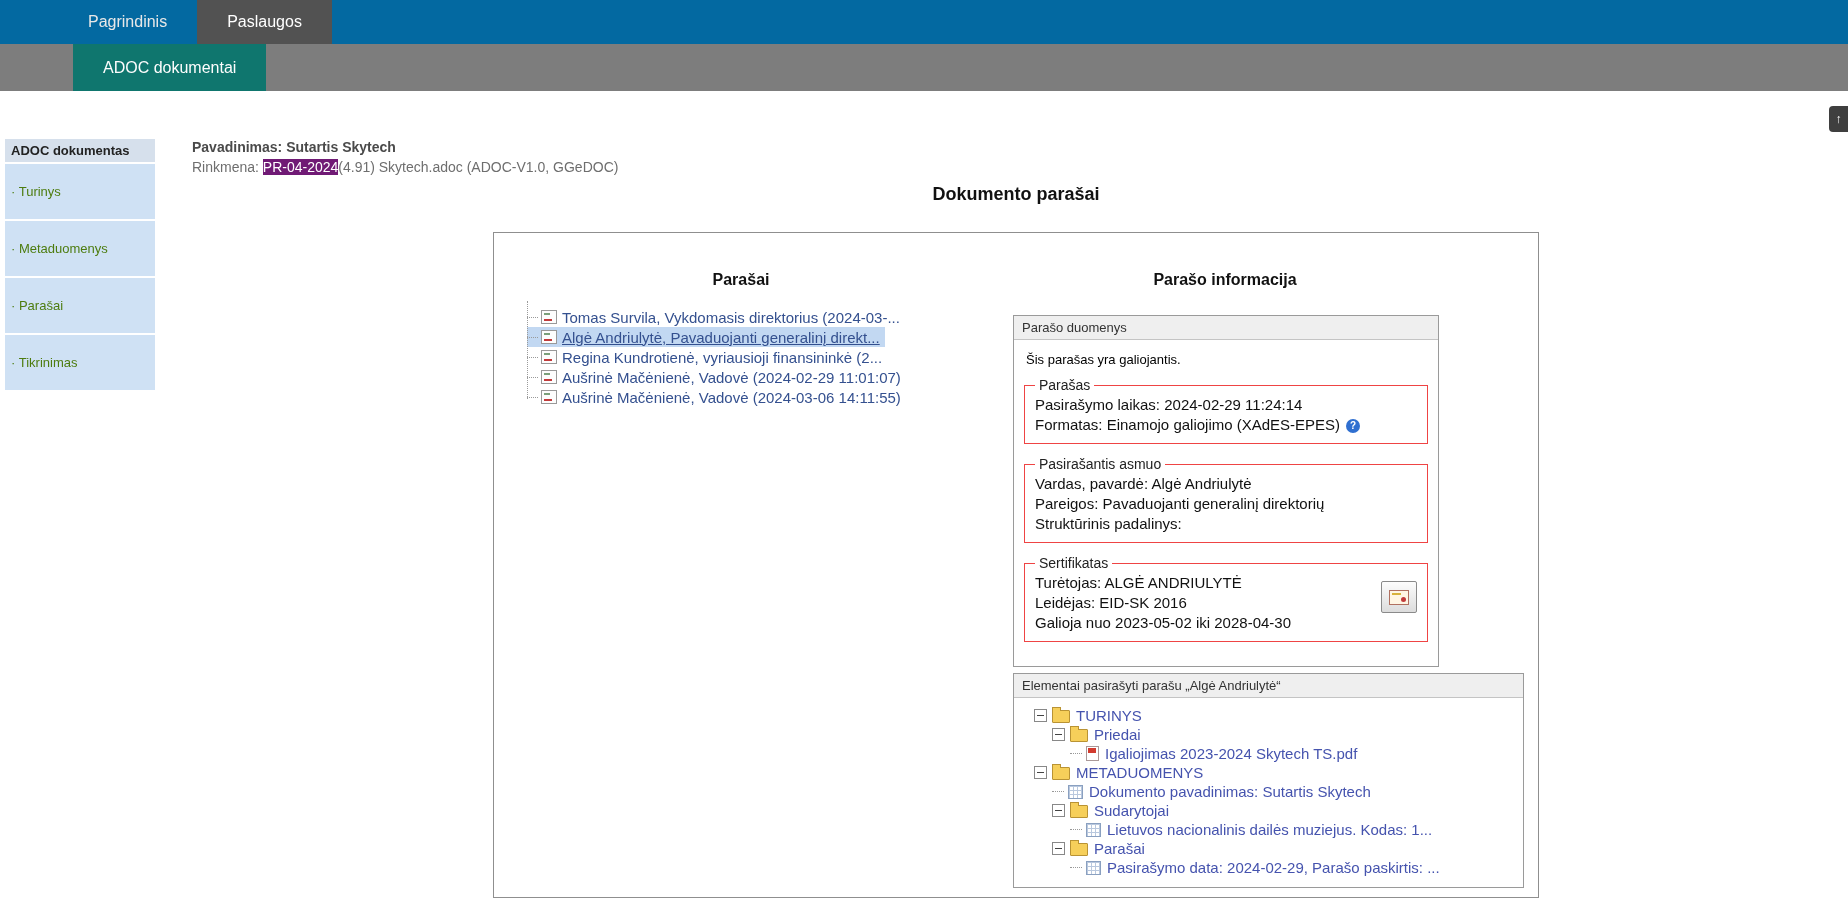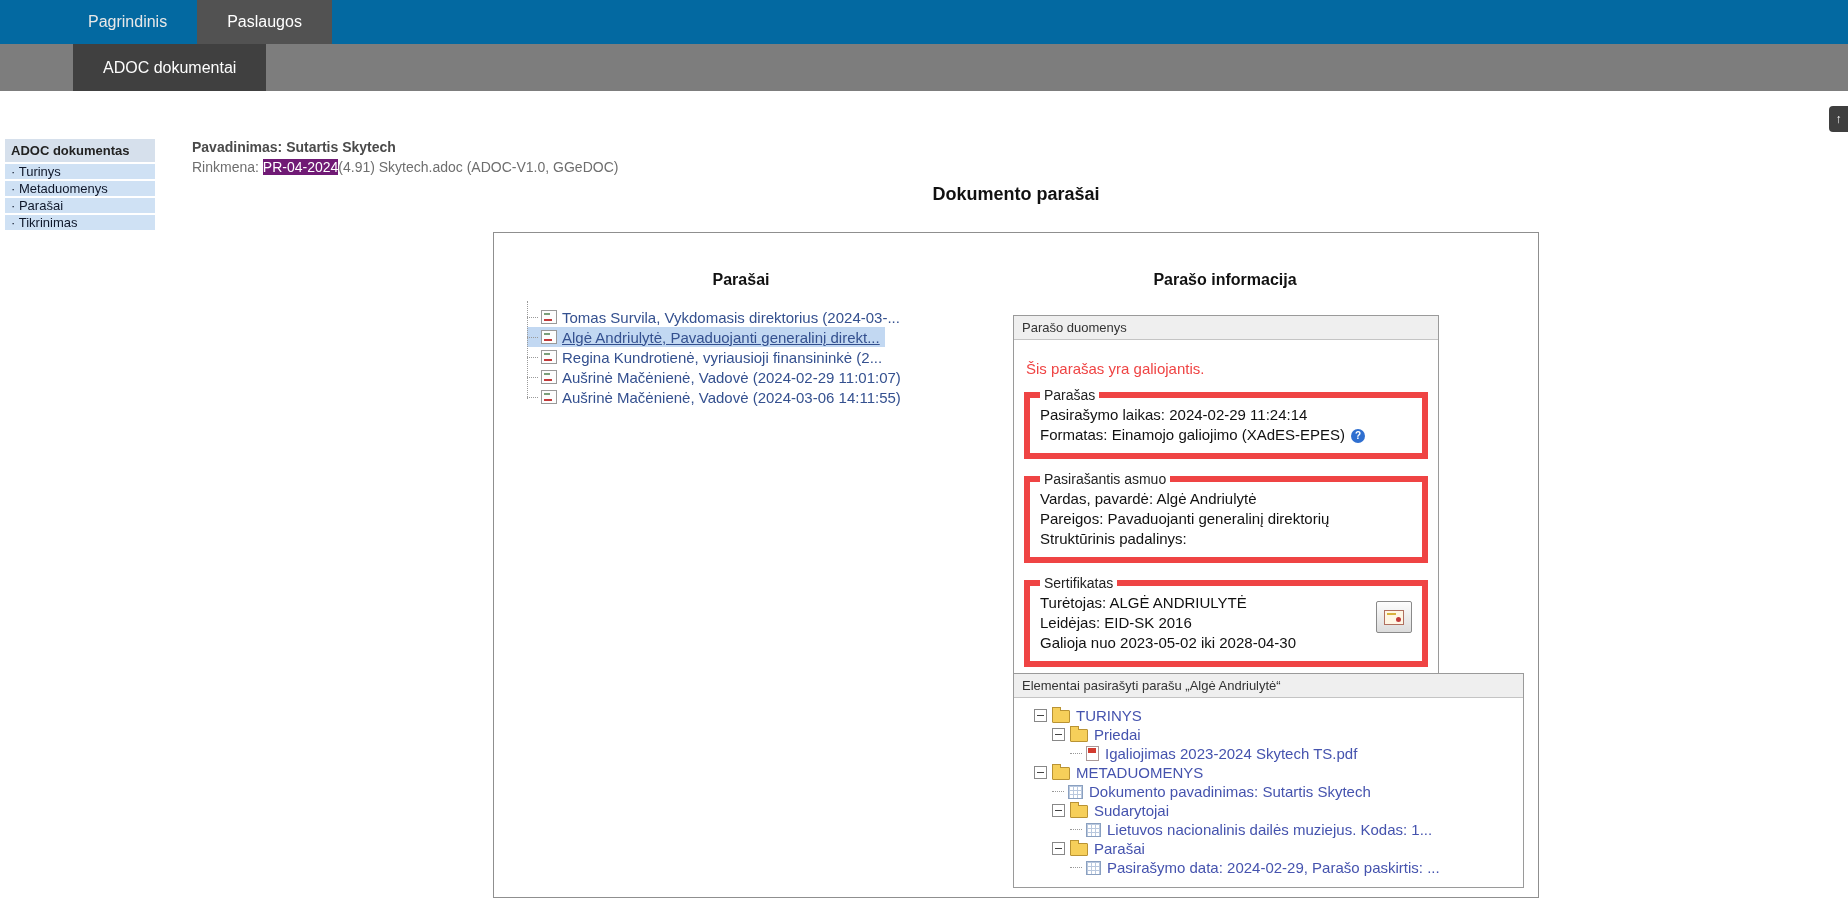--- a/index.html
+++ b/index.html
@@ -6,31 +6,31 @@
   .screen{position:relative;width:1848px;height:900px;background:#fff;overflow:hidden;
           font-family:"Liberation Sans","DejaVu Sans",sans-serif;color:#111;}
 
   
   .topbar{position:absolute;top:0;left:0;width:1848px;height:44px;background:#0369a1;
           display:flex;padding-left:58px;box-sizing:border-box;}
   .toptab{color:#e8e8e8;font-size:16px;line-height:44px;padding:0 30px;cursor:pointer;}
   .toptab.selected{background:#525252;color:#fff;}
   .subbar{position:absolute;top:44px;left:0;width:1848px;height:47px;background:#7d7d7d;}
   .subtab{position:absolute;left:73px;top:0;height:47px;line-height:47px;padding:0 30px;
-          background:#404040;color:#fdfdfd;font-size:16px;cursor:pointer;}
+          background:#0f766e;color:#fdfdfd;font-size:16px;cursor:pointer;}
 
   .corner-btn{position:absolute;top:106px;right:0;width:19px;height:26px;background:#3f3f3f;
           color:#fff;border-radius:4px 0 0 4px;display:flex;align-items:center;
           justify-content:center;font-size:12px;cursor:pointer;}
 
   
   .sidebar{position:absolute;left:5px;top:139px;width:150px;}
   .side-title{background:#d6e0ec;font-weight:bold;font-size:13px;color:#222;
           padding:4px 6px;margin-bottom:2px;}
-  .side-item{background:#cfe1f4;font-size:13px;color:#0f172a;padding:0 6px;margin-bottom:2px;cursor:pointer;}
+  .side-item{background:#cfe1f4;font-size:13px;color:#4d7c0f;padding:20px 6px;margin-bottom:2px;cursor:pointer;}
 
   
   .doc-header{position:absolute;left:192px;top:139px;}
   .doc-title{font-weight:bold;font-size:14px;color:#4a4a4a;}
   .doc-file{font-size:14px;color:#6e6e6e;margin-top:4px;}
   .hl{background:#701a75;color:#fff;}
 
   .page-title{position:absolute;left:493px;top:184px;width:1046px;text-align:center;
           font-size:18px;font-weight:bold;color:#111;}
 
@@ -51,22 +51,22 @@
   .sig-icon{width:14px;height:12px;border:1px solid #999;background:#fdfdfd;position:relative;
           margin-right:5px;flex:none;}
   .sig-icon::before{content:"";position:absolute;left:2px;top:2px;width:6px;height:2px;background:#7ba07b;}
   .sig-icon::after{content:"";position:absolute;left:2px;bottom:2px;width:8px;height:2px;background:#c23b3b;}
   .sig-link{font-size:15px;color:#34508f;white-space:nowrap;cursor:pointer;}
 
   
   .info-box{position:absolute;left:519px;top:82px;width:424px;border:1px solid #9a9a9a;background:#fff;}
   .box-head{background:#efefef;border-bottom:1px solid #c4c4c4;font-size:13px;color:#333;padding:4px 8px;}
   .box-body{padding:4px 10px 12px;}
-  .status{font-size:15px;color:#ef4444;margin:16px 2px 10px;}
-  fieldset{border:6px solid #ef4444;margin:0 0 12px;padding:2px 10px 8px;}
+  .status{font-size:13px;color:#000000;margin:8px 2px 10px;}
+  fieldset{border:1px solid #ef4444;margin:0 0 12px;padding:2px 10px 8px;}
   legend{font-size:14px;color:#222;padding:0 4px;}
   .line{font-size:15px;color:#111;line-height:20px;white-space:nowrap;}
   .q-icon{display:inline-block;width:14px;height:14px;border-radius:50%;background:#2f6fd0;
           color:#fff;font-size:10px;font-weight:bold;text-align:center;line-height:14px;
           margin-left:6px;vertical-align:middle;cursor:pointer;}
   fieldset.cert{position:relative;padding-right:60px;}
   .cert-btn{position:absolute;right:10px;top:10px;width:34px;height:30px;border:1px solid #8a8a8a;
           border-radius:2px;background:linear-gradient(#fdfdfd,#dcdcdc);display:flex;
           align-items:center;justify-content:center;cursor:pointer;}
   .cert-icon{width:18px;height:13px;border:1px solid #b07060;background:#fff6e4;position:relative;}

